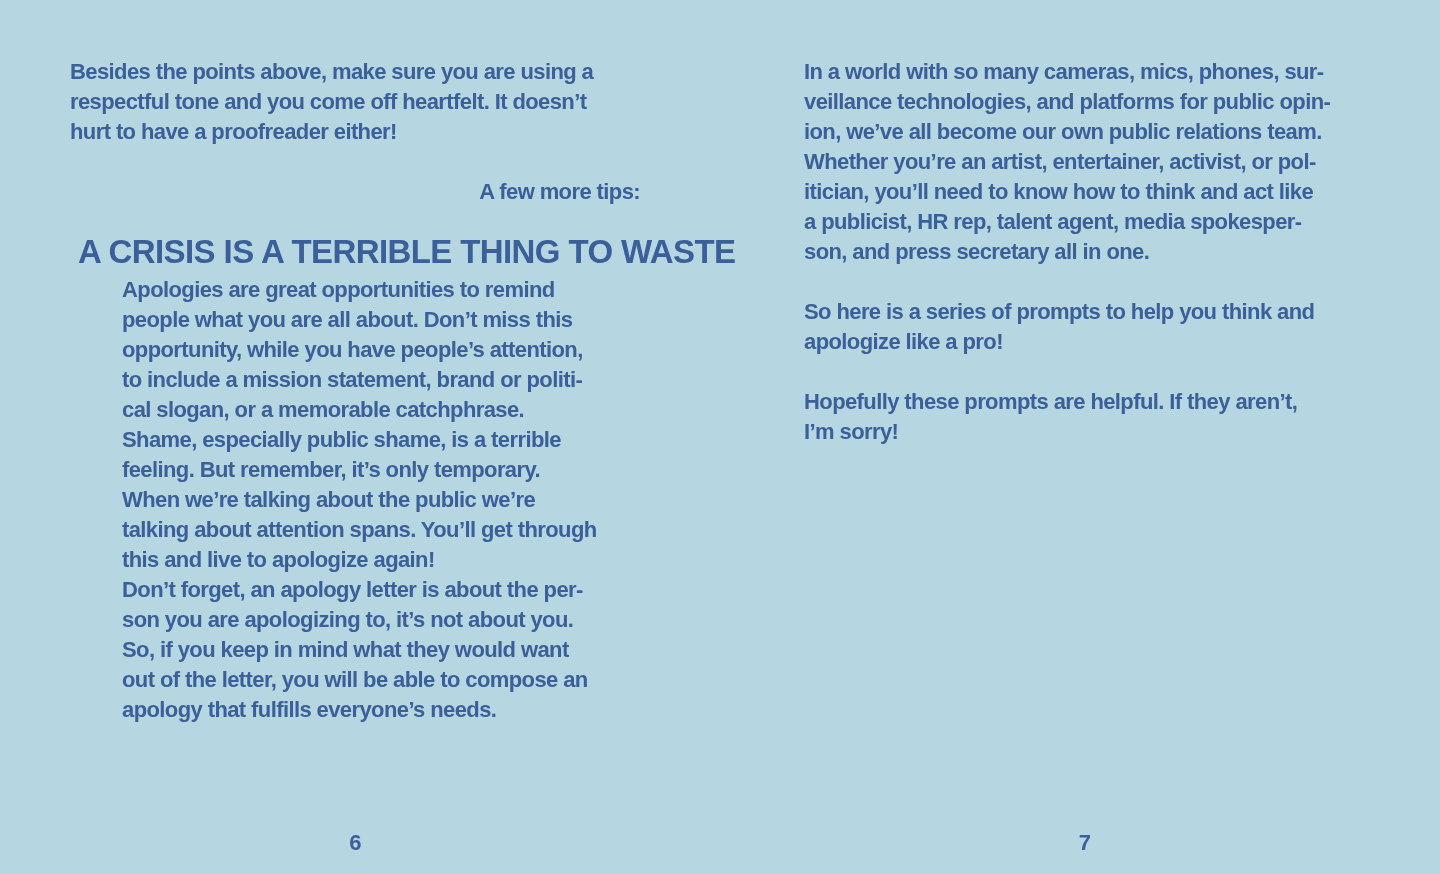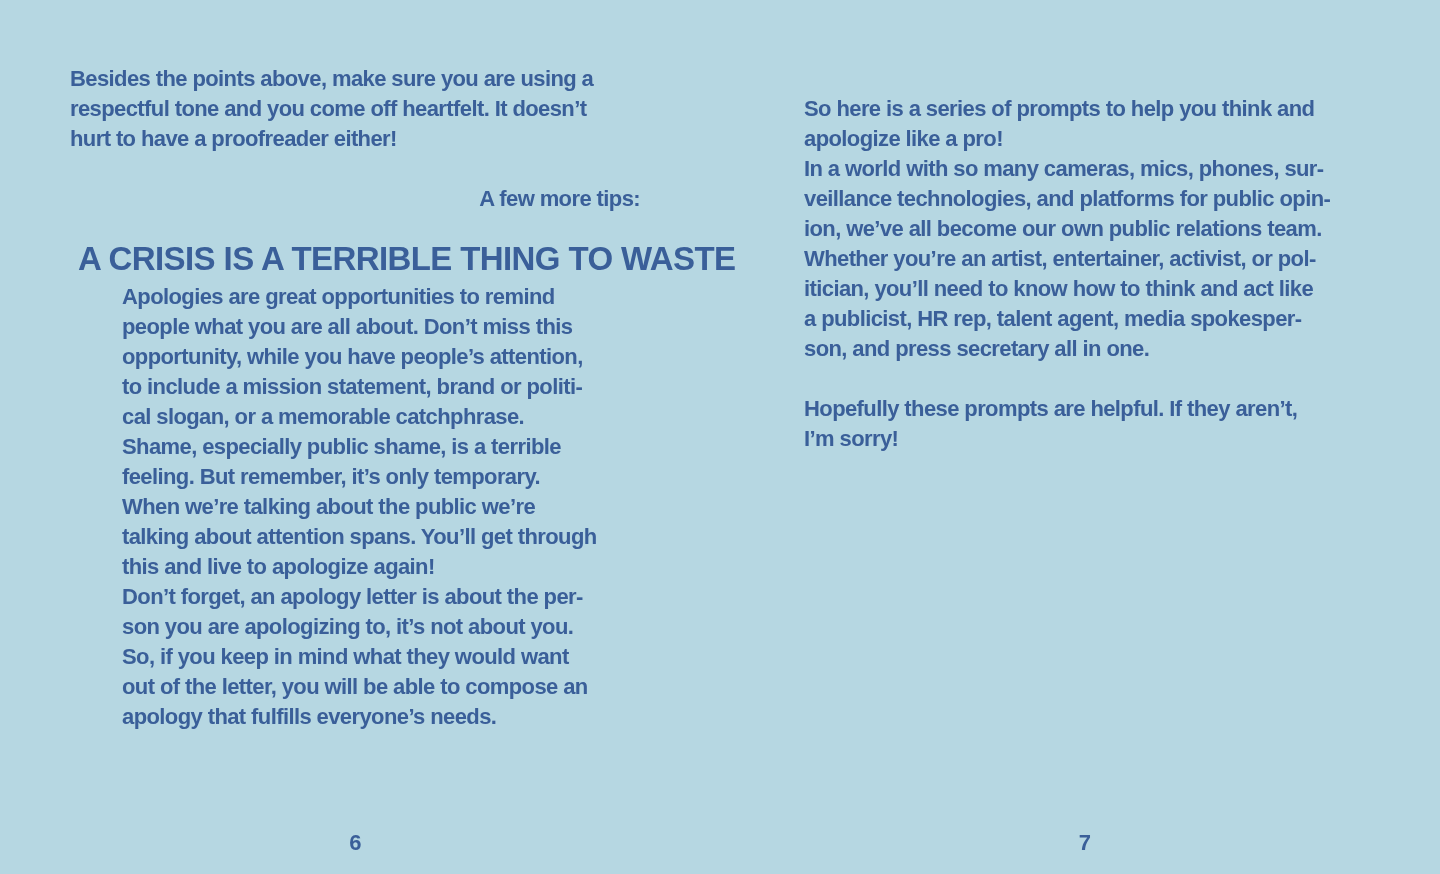--- a/index.html
+++ b/index.html
@@ -15,21 +15,21 @@
     font-family: "Liberation Sans", sans-serif;
     font-weight: bold;
     color: #3a5f99;
     font-size: 22px;
     line-height: 30px;
     letter-spacing: -0.6px;
     overflow: hidden;
   }
   .text-col {
     position: absolute;
-    top: 64px;
+    top: 57px;
   }
   .col-left  { left: 70px;  width: 570px; }
   .col-right { left: 804px; width: 561px; }
   .lines {
     white-space: pre;
     margin: 0;
   }
   .tips-heading {
     text-align: right;
     margin: 30px 0;
@@ -76,29 +76,29 @@
 So, if you keep in mind what they would want
 out of the letter, you will be able to compose an
 apology that fulfills everyone’s needs.</p>
     </div>
 
     <div class="page-number pn-left">6</div>
   </section>
 
   <section>
     <div class="text-col col-right">
-      <p class="lines para-gap">So here is a series of prompts to help you think and
-apologize like a pro!</p>
       <p class="lines">In a world with so many cameras, mics, phones, sur-
 veillance technologies, and platforms for public opin-
 ion, we’ve all become our own public relations team.
 Whether you’re an artist, entertainer, activist, or pol-
 itician, you’ll need to know how to think and act like
 a publicist, HR rep, talent agent, media spokesper-
 son, and press secretary all in one.</p>
+      <p class="lines para-gap">So here is a series of prompts to help you think and
+apologize like a pro!</p>
       <p class="lines para-gap">Hopefully these prompts are helpful. If they aren’t,
 I’m sorry!</p>
     </div>
 
     <div class="page-number pn-right">7</div>
   </section>
 
 </div>
 
 </body></html>

